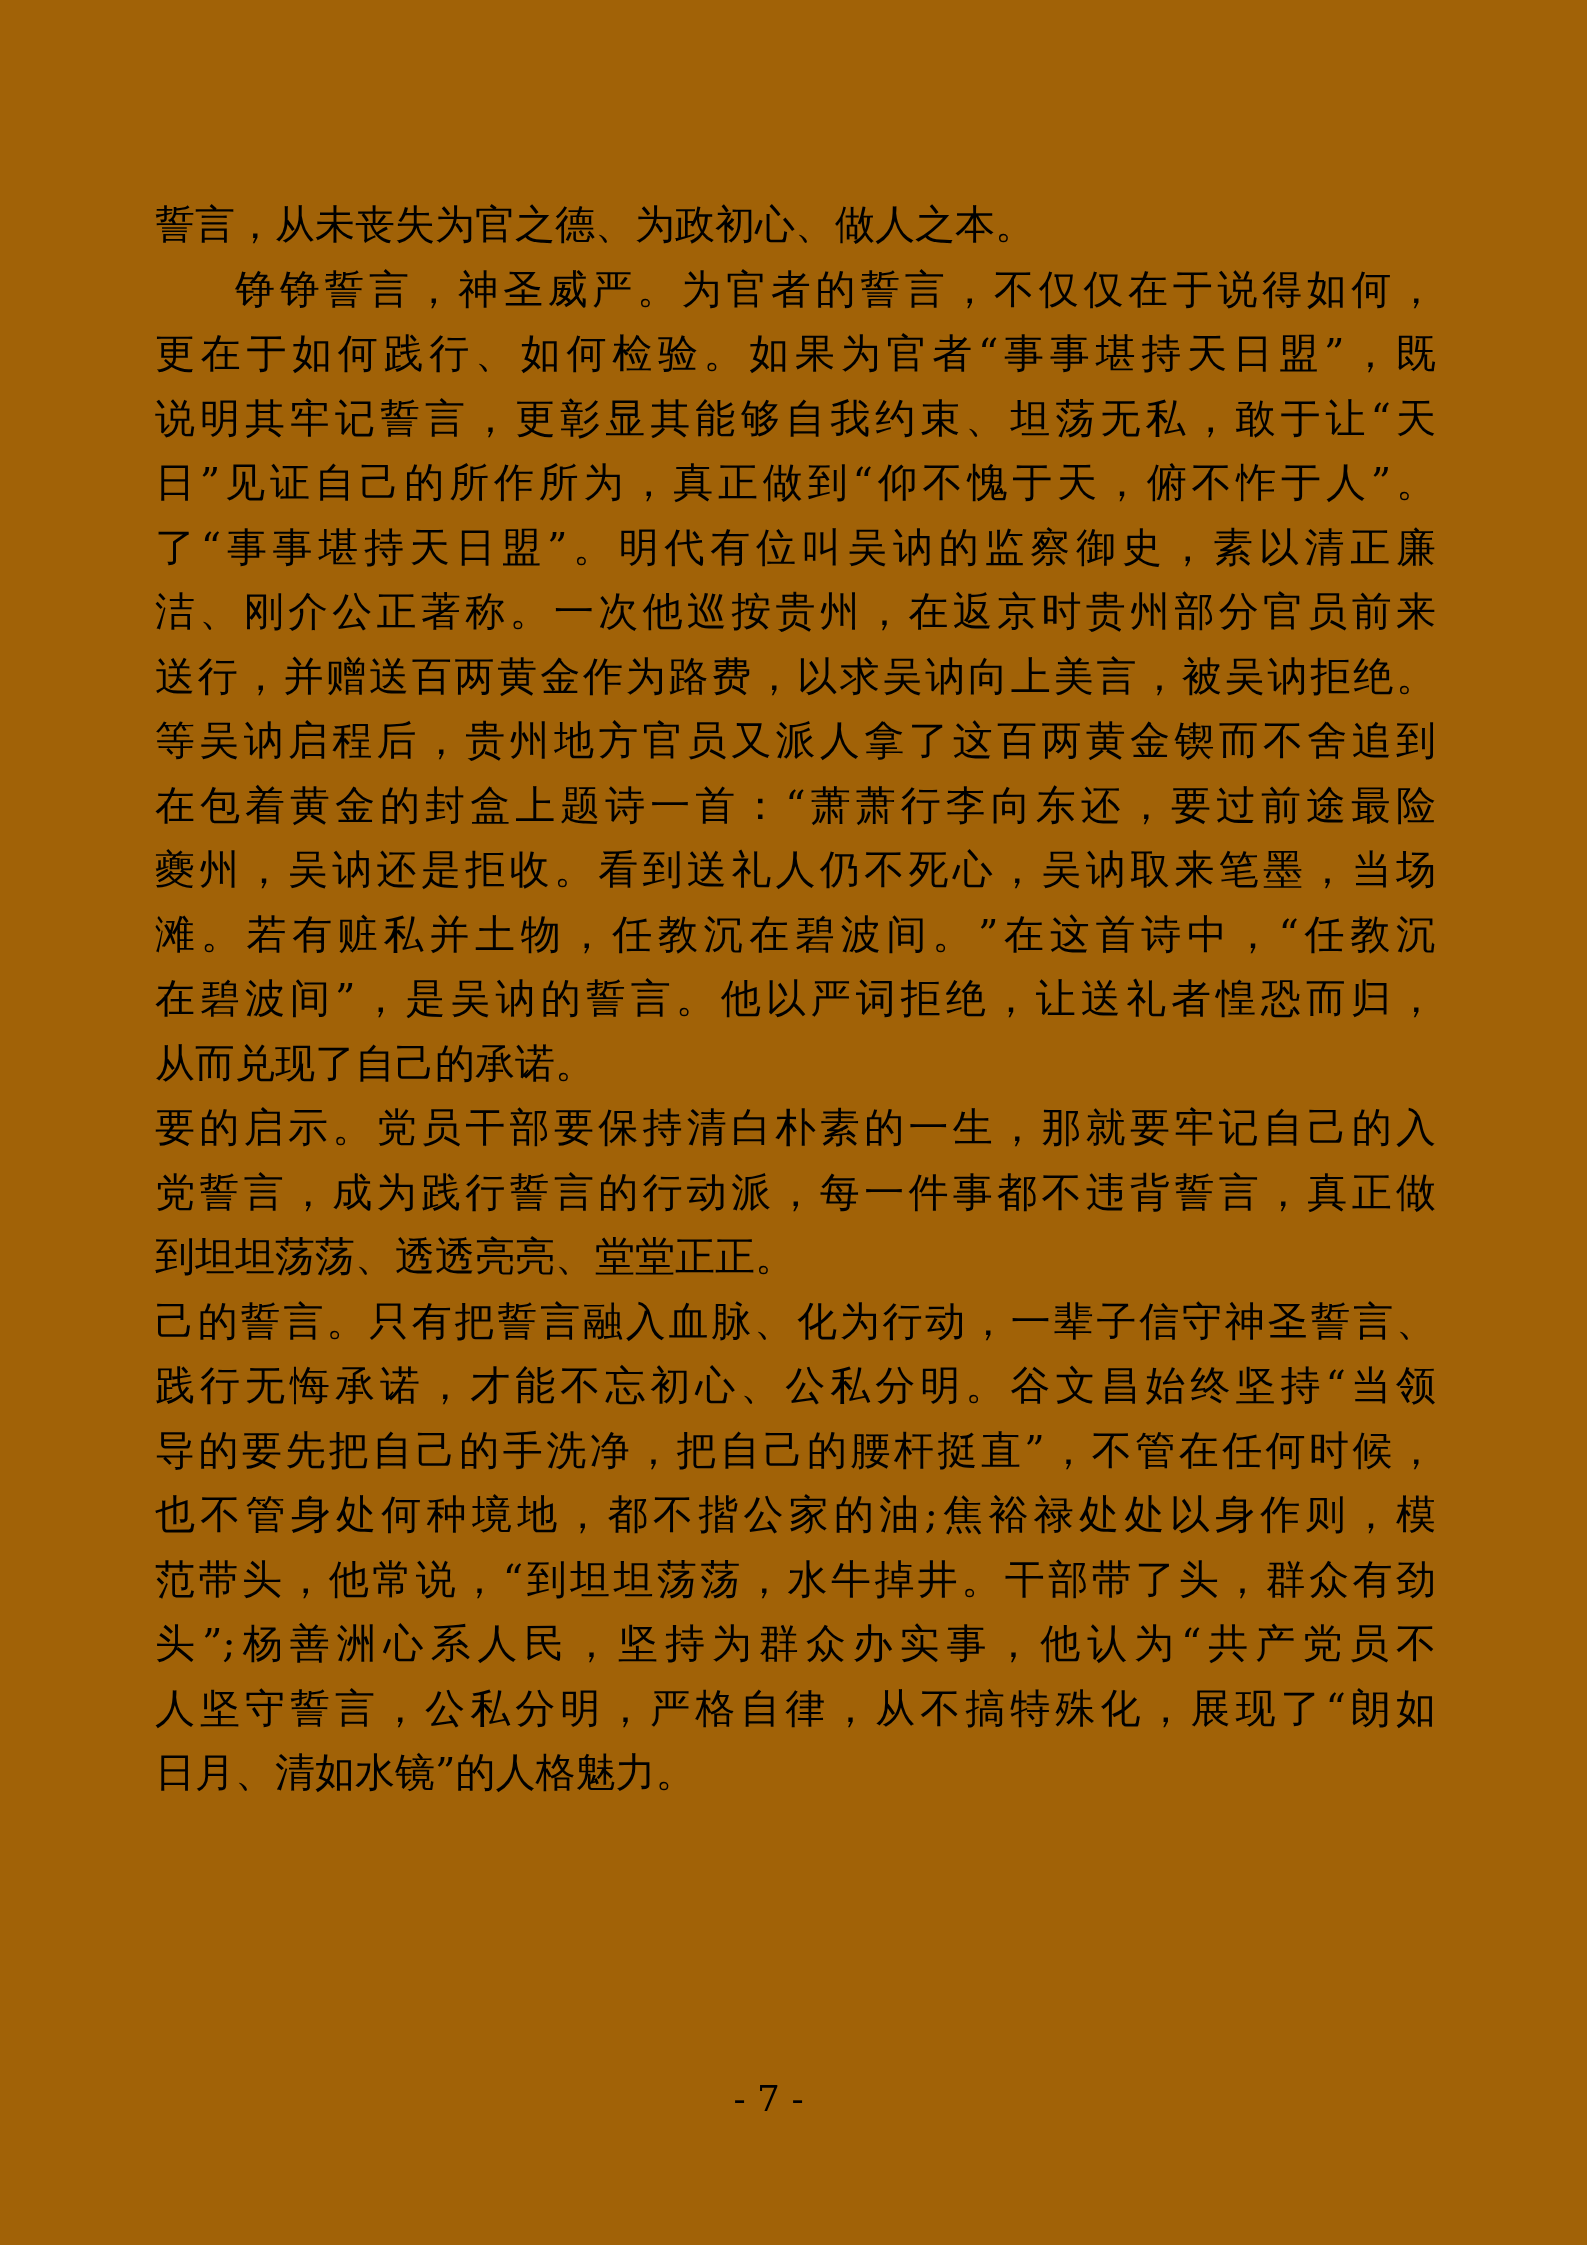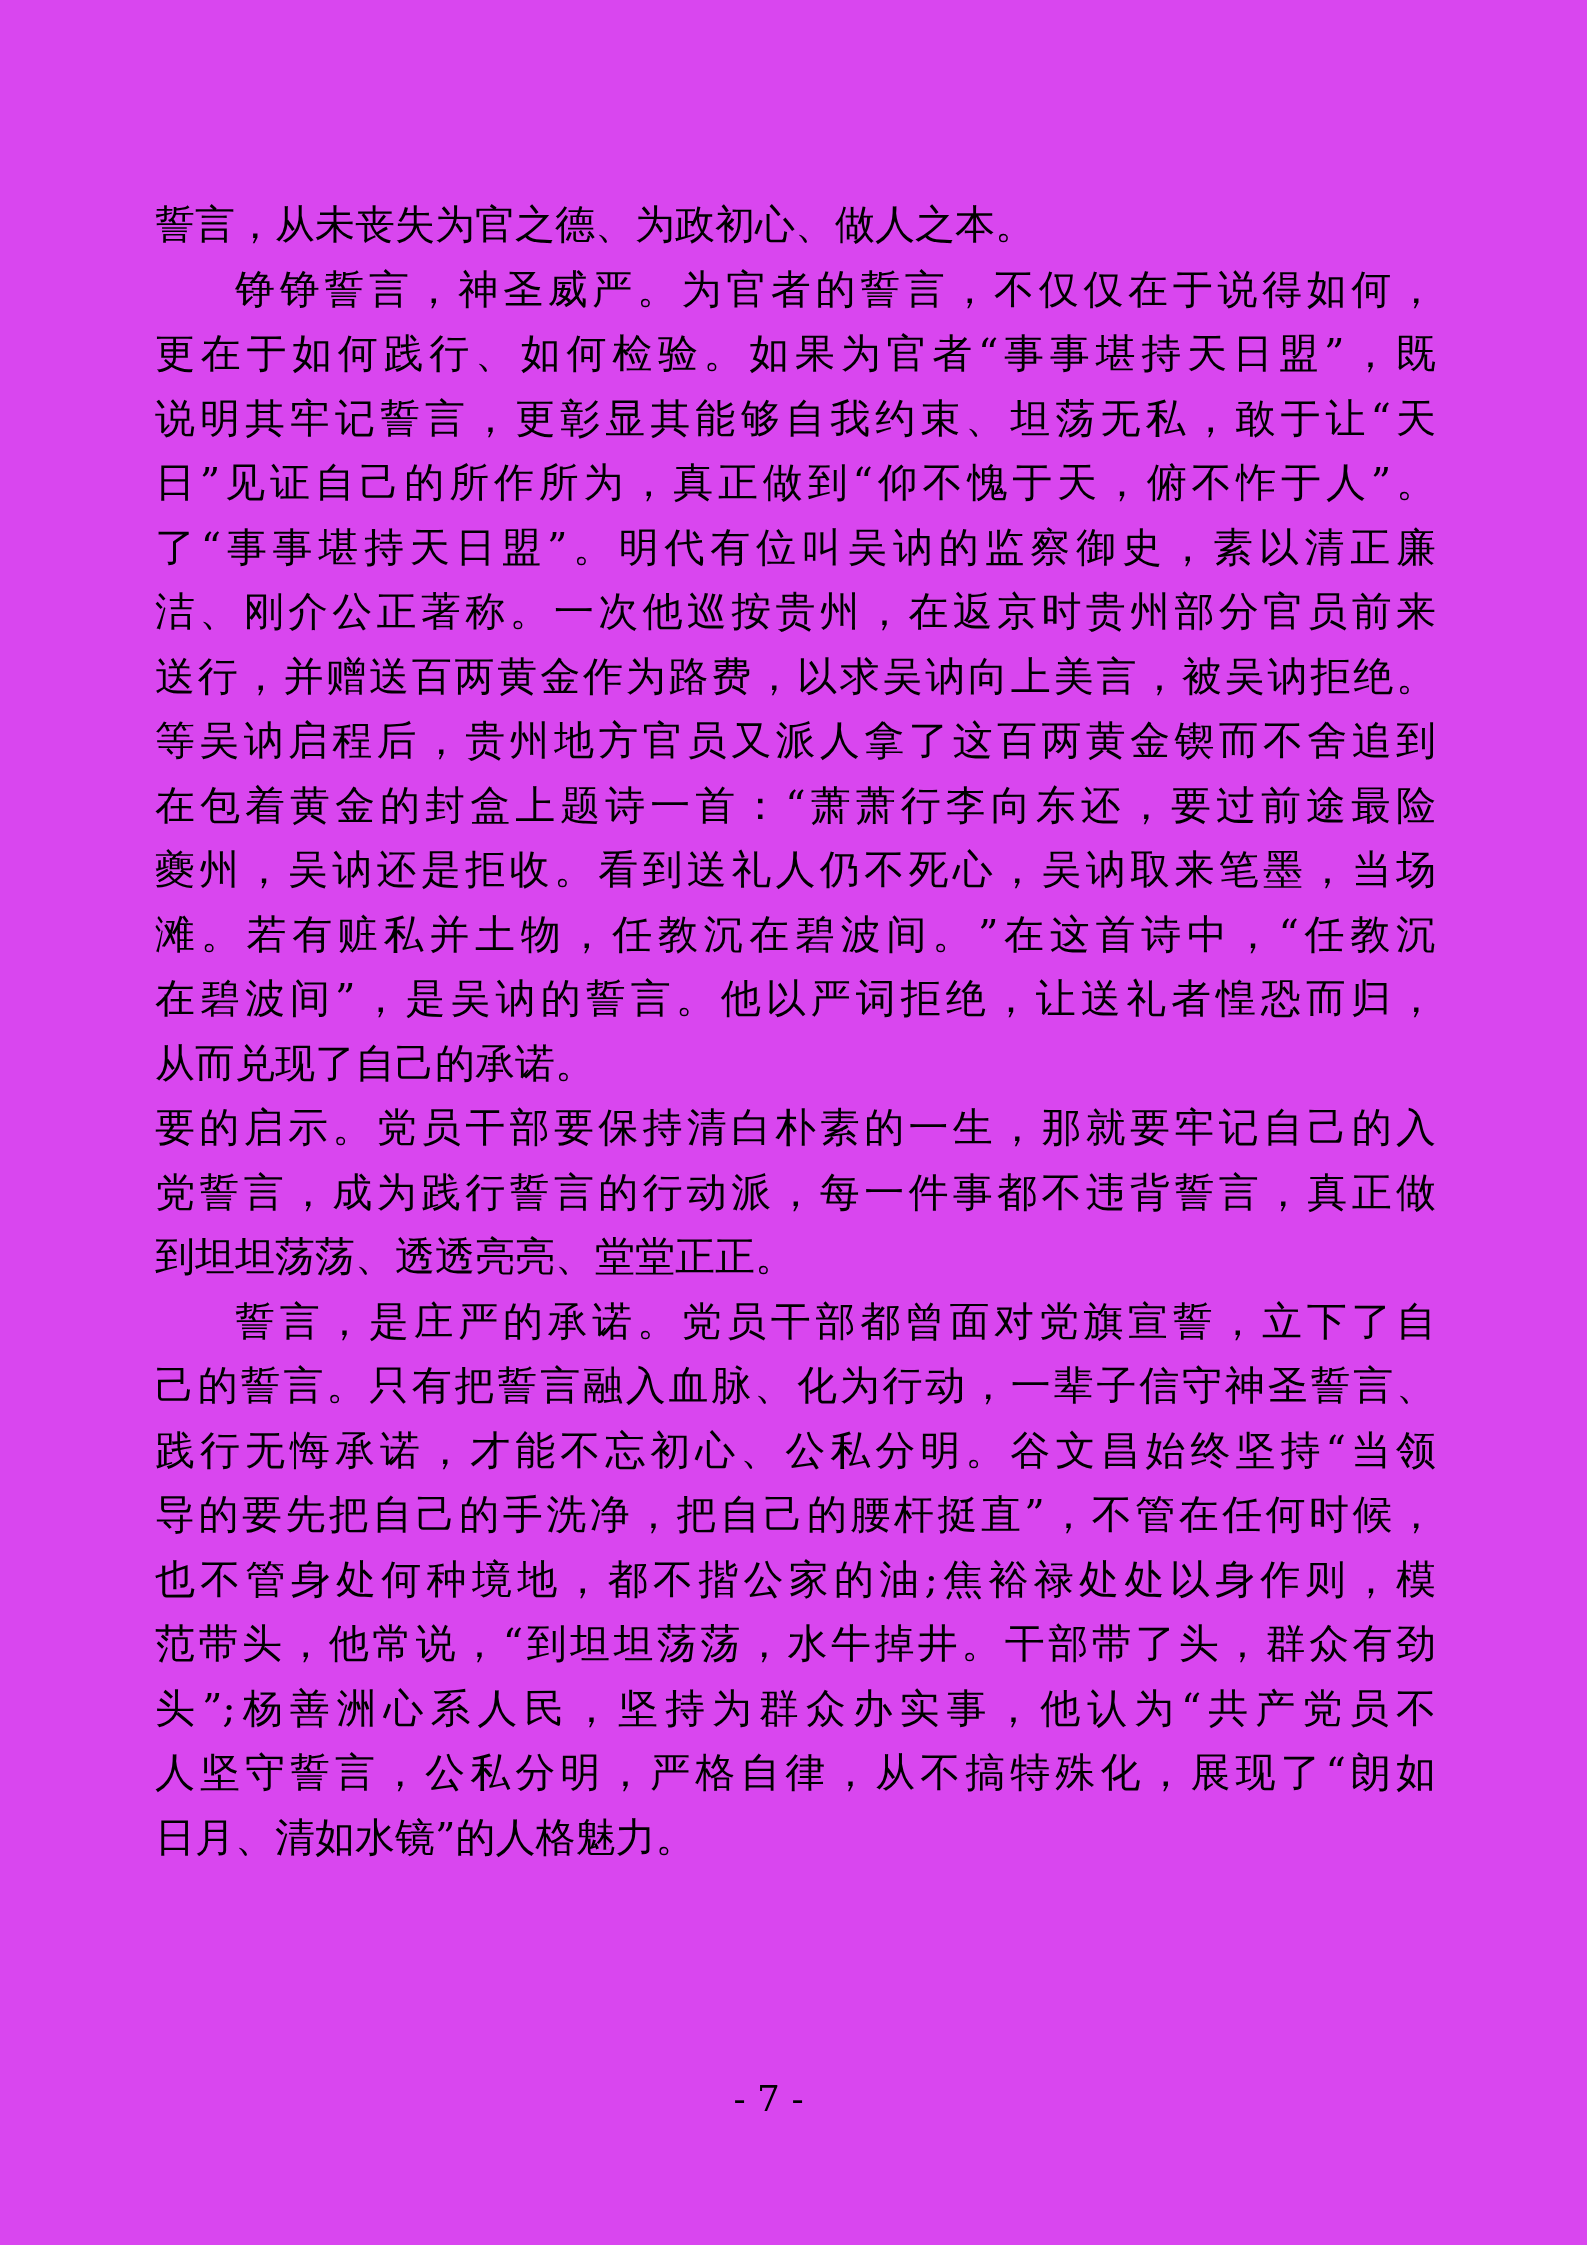--- a/index.html
+++ b/index.html
@@ -1,20 +1,20 @@
 <!DOCTYPE html>
 <html><head>
   <meta charset="utf-8">
   <style>
     html, body { margin: 0; padding: 0; background: #ffffff; }
     .page {
       position: relative;
       width: 1587px;
       height: 2245px;
-      background: #d946ef;
+      background: #a16207;
       color: #000000;
       font-family: "DejaVu Serif", serif;
       overflow: hidden;
     }
     .text-block {
       position: absolute;
       left: 155px;
       top: 192px;
       width: 1281px;
       font-size: 40px;
@@ -58,21 +58,20 @@
       <div class="line justify">送行，并赠送百两黄金作为路费，以求吴讷向上美言，被吴讷拒绝。</div>
       <div class="line justify">等吴讷启程后，贵州地方官员又派人拿了这百两黄金锲而不舍追到</div>
       <div class="line justify">在包着黄金的封盒上题诗一首：“萧萧行李向东还，要过前途最险</div>
       <div class="line justify">夔州，吴讷还是拒收。看到送礼人仍不死心，吴讷取来笔墨，当场</div>
       <div class="line justify">滩。若有赃私并土物，任教沉在碧波间。”在这首诗中，“任教沉</div>
       <div class="line justify">在碧波间”，是吴讷的誓言。他以严词拒绝，让送礼者惶恐而归，</div>
       <div class="line">从而兑现了自己的承诺。</div>
       <div class="line justify">要的启示。党员干部要保持清白朴素的一生，那就要牢记自己的入</div>
       <div class="line justify">党誓言，成为践行誓言的行动派，每一件事都不违背誓言，真正做</div>
       <div class="line">到坦坦荡荡、透透亮亮、堂堂正正。</div>
-      <div class="line justify indent">誓言，是庄严的承诺。党员干部都曾面对党旗宣誓，立下了自</div>
       <div class="line justify">己的誓言。只有把誓言融入血脉、化为行动，一辈子信守神圣誓言、</div>
       <div class="line justify">践行无悔承诺，才能不忘初心、公私分明。谷文昌始终坚持“当领</div>
       <div class="line justify">导的要先把自己的手洗净，把自己的腰杆挺直”，不管在任何时候，</div>
       <div class="line justify">也不管身处何种境地，都不揩公家的油;焦裕禄处处以身作则，模</div>
       <div class="line justify">范带头，他常说，“到坦坦荡荡，水牛掉井。干部带了头，群众有劲</div>
       <div class="line justify">头”;杨善洲心系人民，坚持为群众办实事，他认为“共产党员不</div>
       <div class="line justify">人坚守誓言，公私分明，严格自律，从不搞特殊化，展现了“朗如</div>
       <div class="line">日月、清如水镜”的人格魅力。</div>
     </div>
   <div class="page-number">- 7 -</div>

